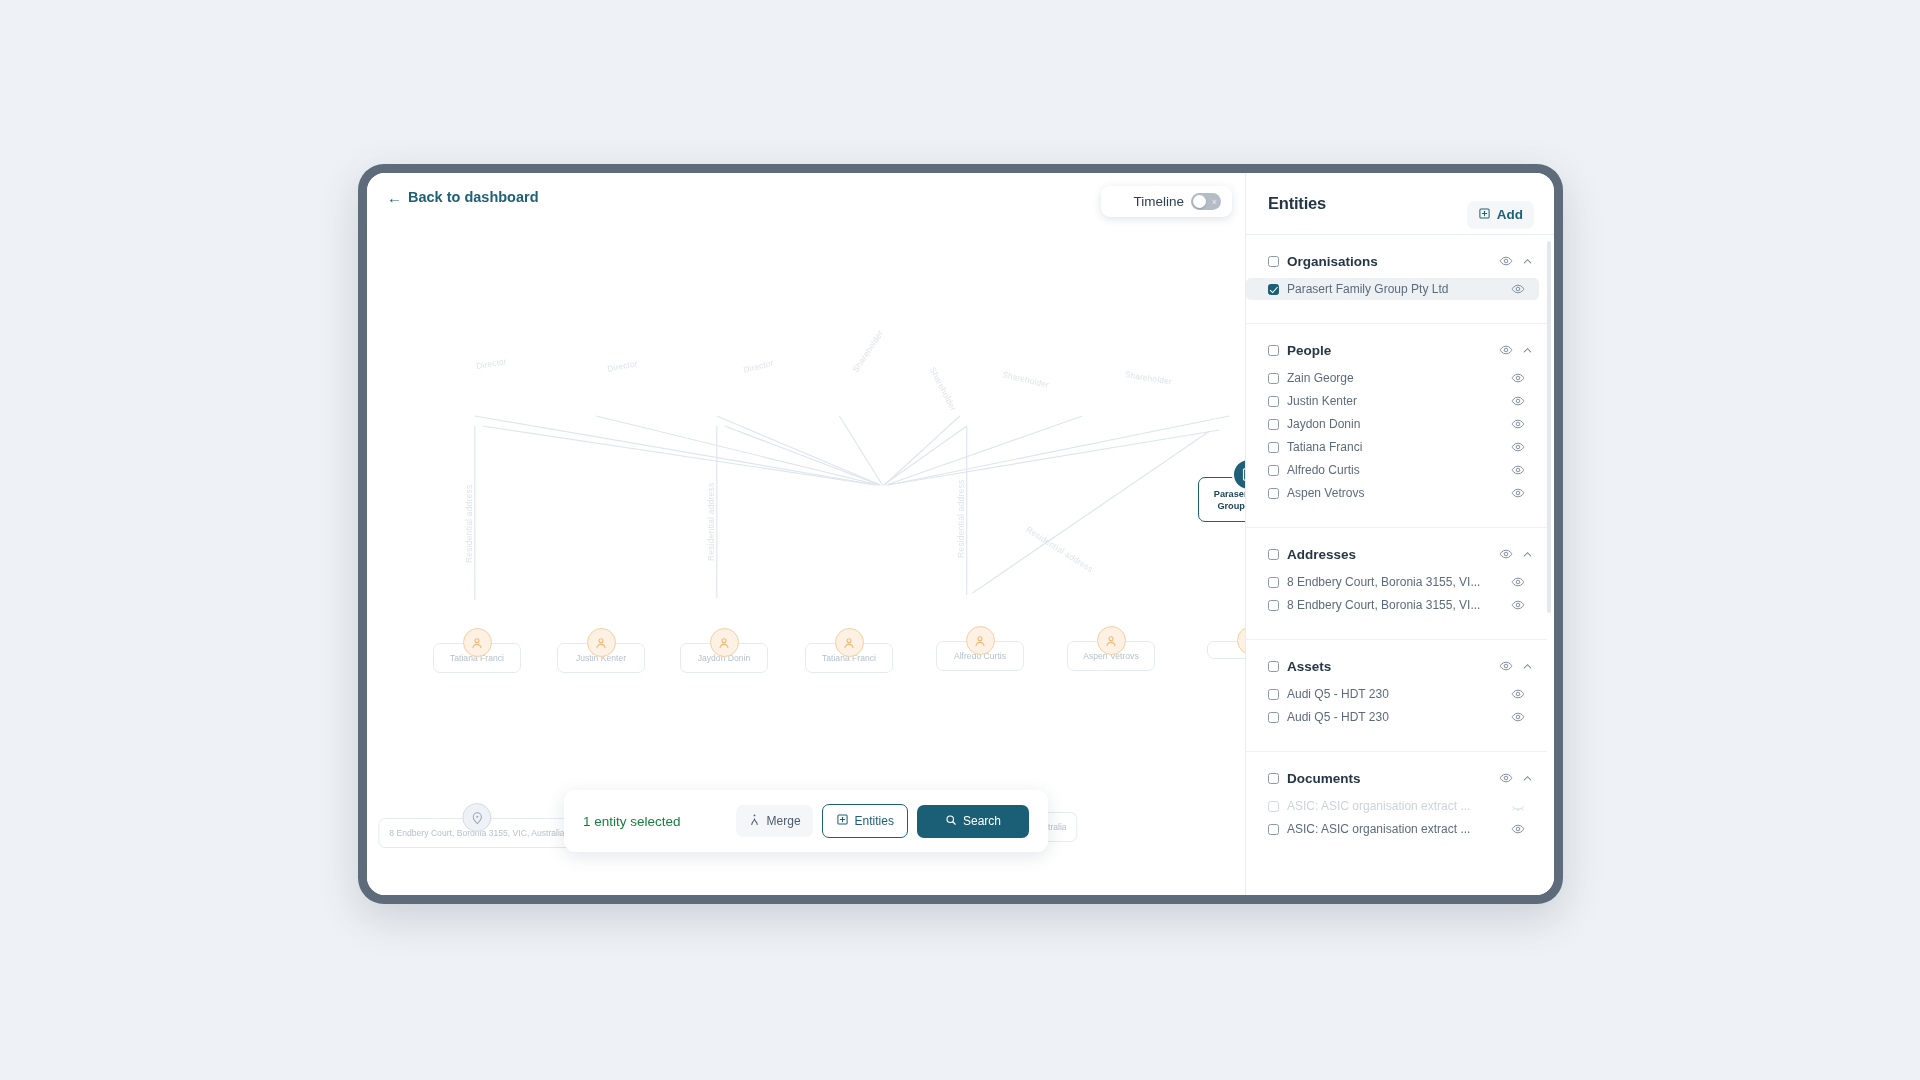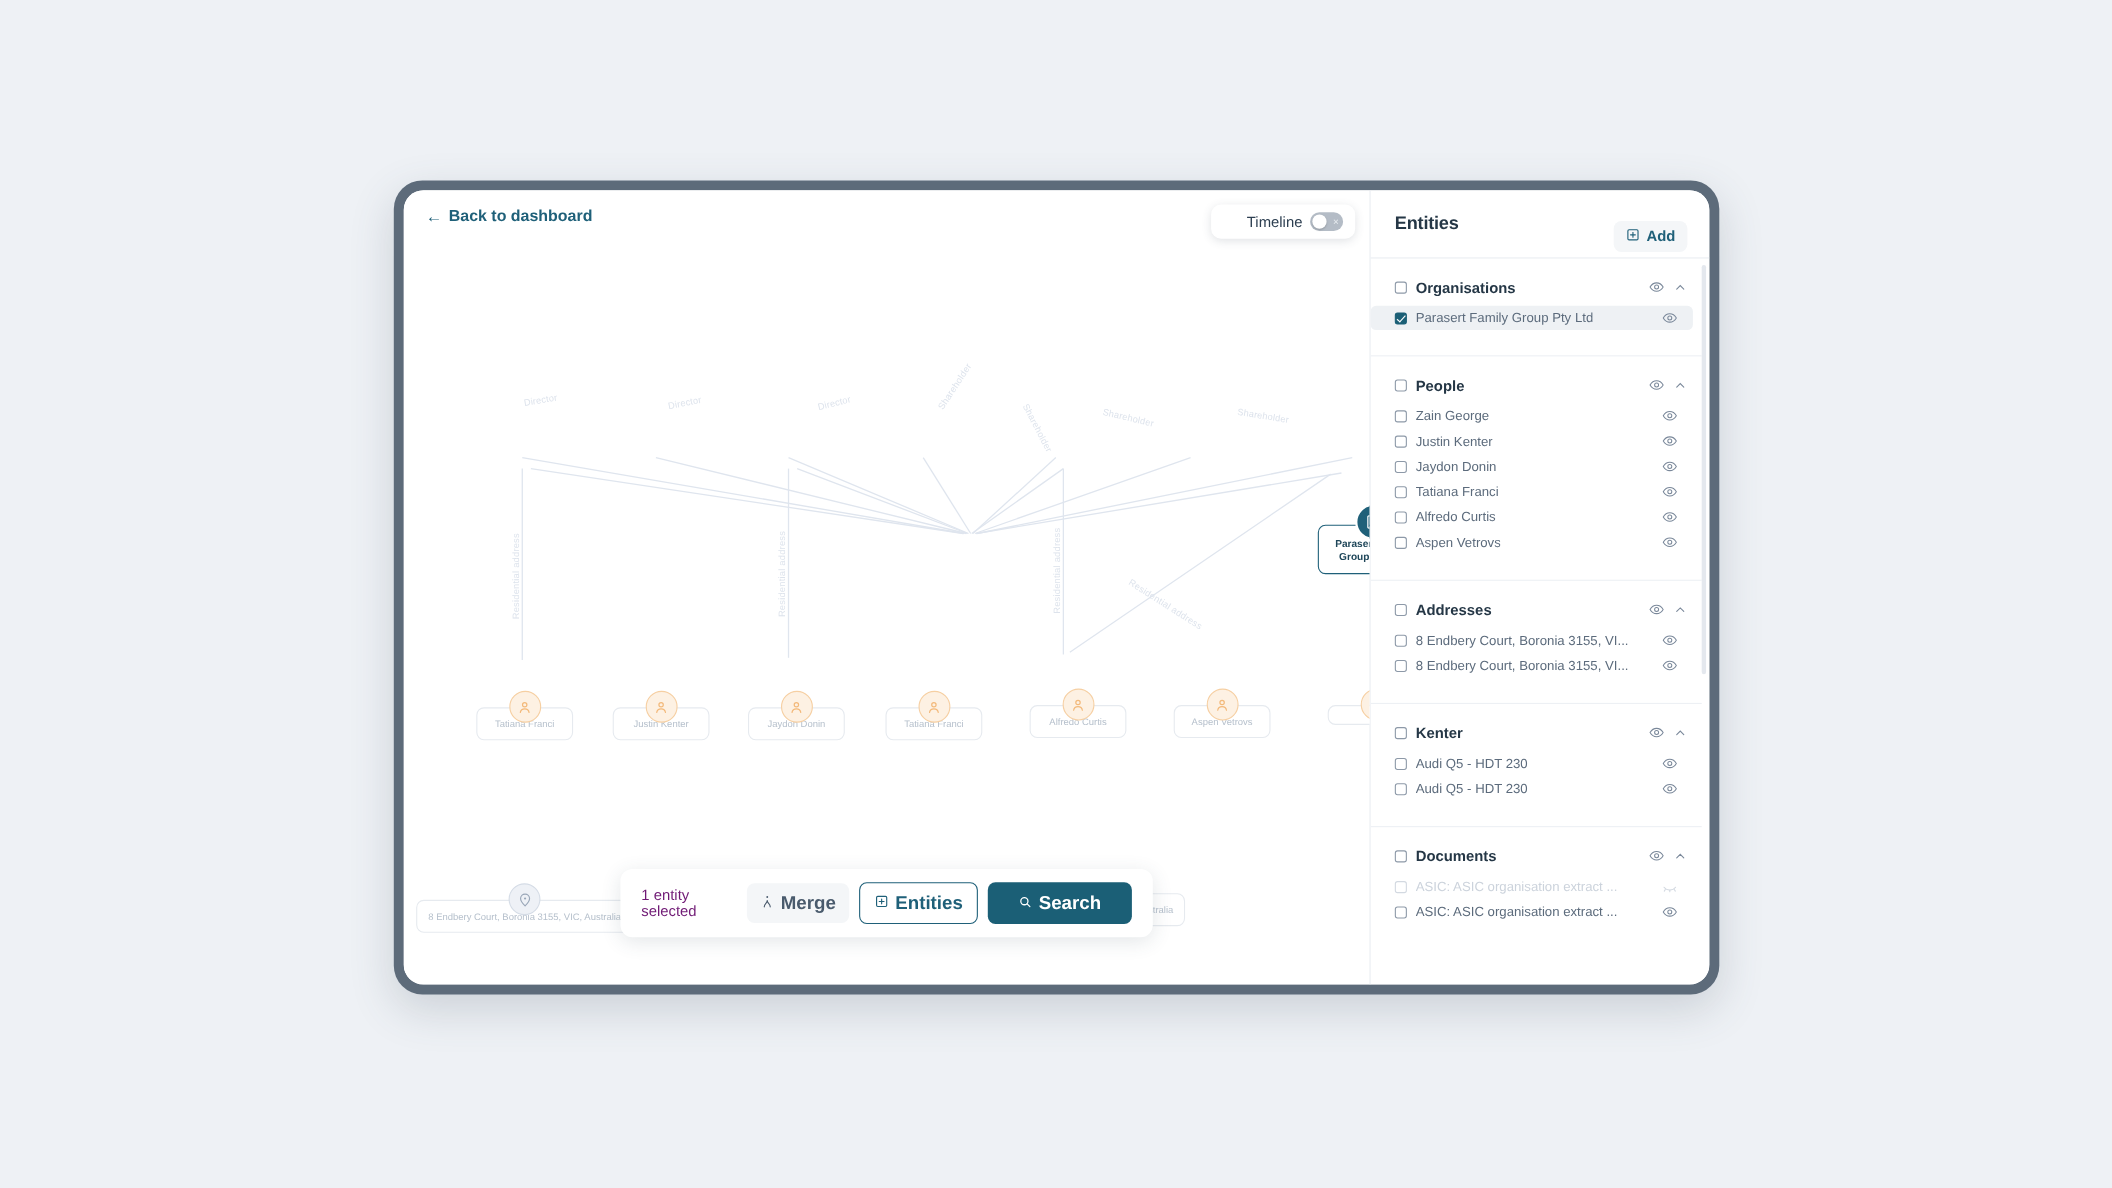--- a/index.html
+++ b/index.html
@@ -146,25 +146,25 @@
     left: 50%; transform: translateX(-50%);
     bottom: 43px;
     width: 484px; height: 62px;
     background: #ffffff;
     border-radius: 11px;
     box-shadow: 0 4px 18px rgba(60,75,95,.14);
     display: flex; align-items: center;
     padding: 0 19px;
     z-index: 14;
   }
-  #selection-count { font-size: 13.5px; color: #701a75; }
+  #selection-count { font-size: 13.5px; color: #15803d; }
   #action-bar .spacer { flex: 1; }
   .act-btn {
-    display: flex; align-items: flex-end; gap: 6px;
-    font-size: 17px; font-weight: 700;
+    display: flex; align-items: center; gap: 6px;
+    font-size: 12px; font-weight: 400;
     border-radius: 7px;
     cursor: pointer;
     white-space: nowrap;
   }
   #merge-button {
     color: #4a5b6d; background: #f4f6f8;
     padding: 8px 12px; margin-right: 9px;
   }
   #relation-button {
     color: #1f6079; background: #ffffff;
@@ -601,21 +601,21 @@
                 <span class="spacer"></span>
                 <span class="eye-icon"><svg width="14" height="14" viewBox="0 0 24 24" fill="none" stroke="#7a889a" stroke-width="1.6">
                     <path d="M1.8 12S5.6 5.4 12 5.4 22.2 12 22.2 12 18.4 18.6 12 18.6 1.8 12 1.8 12z"></path>
                     <circle cx="12" cy="12" r="3.1"></circle>
                   </svg></span>
               </div>
             </div>
             <div class="ent-group">
               <div class="ent-row group-head">
                 <span class="cbox"></span>
-                <span class="ent-label">Kenter</span>
+                <span class="ent-label">Assets</span>
                 <span class="spacer"></span>
                 <span class="eye-icon"><svg width="14" height="14" viewBox="0 0 24 24" fill="none" stroke="#7a889a" stroke-width="1.6">
                     <path d="M1.8 12S5.6 5.4 12 5.4 22.2 12 22.2 12 18.4 18.6 12 18.6 1.8 12 1.8 12z"></path>
                     <circle cx="12" cy="12" r="3.1"></circle>
                   </svg></span>
                 <span class="chev"><svg width="11" height="11" viewBox="0 0 24 24" fill="none" stroke="#7a889a" stroke-width="2.2" stroke-linecap="round">
                     <polyline points="5,15 12,8 19,15"></polyline>
                   </svg></span>
               </div>
               <div class="ent-row item">

